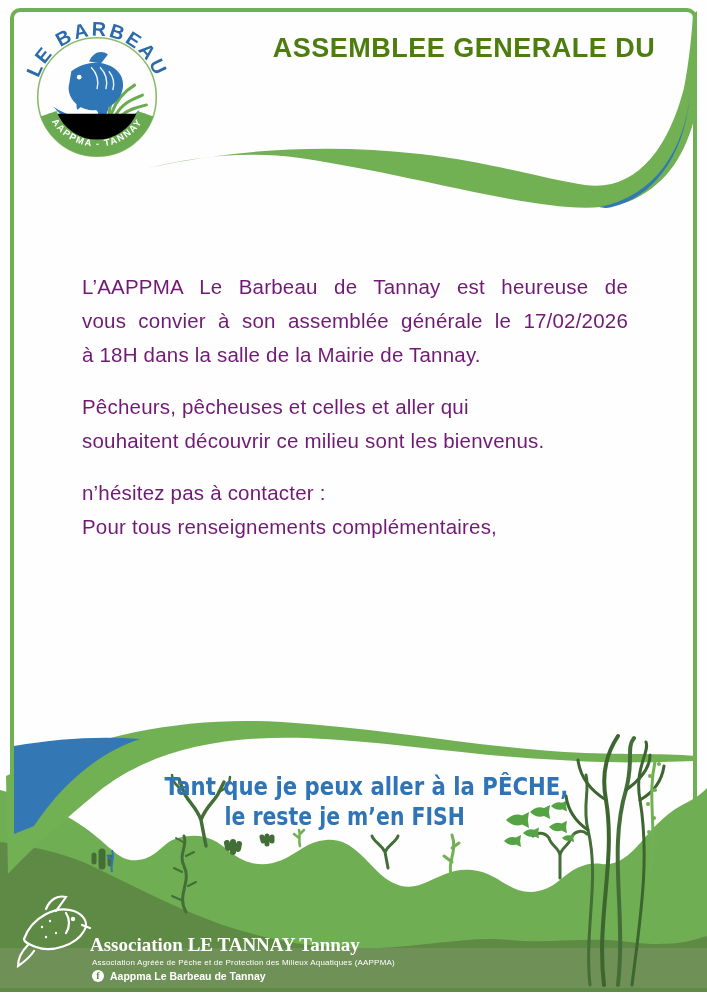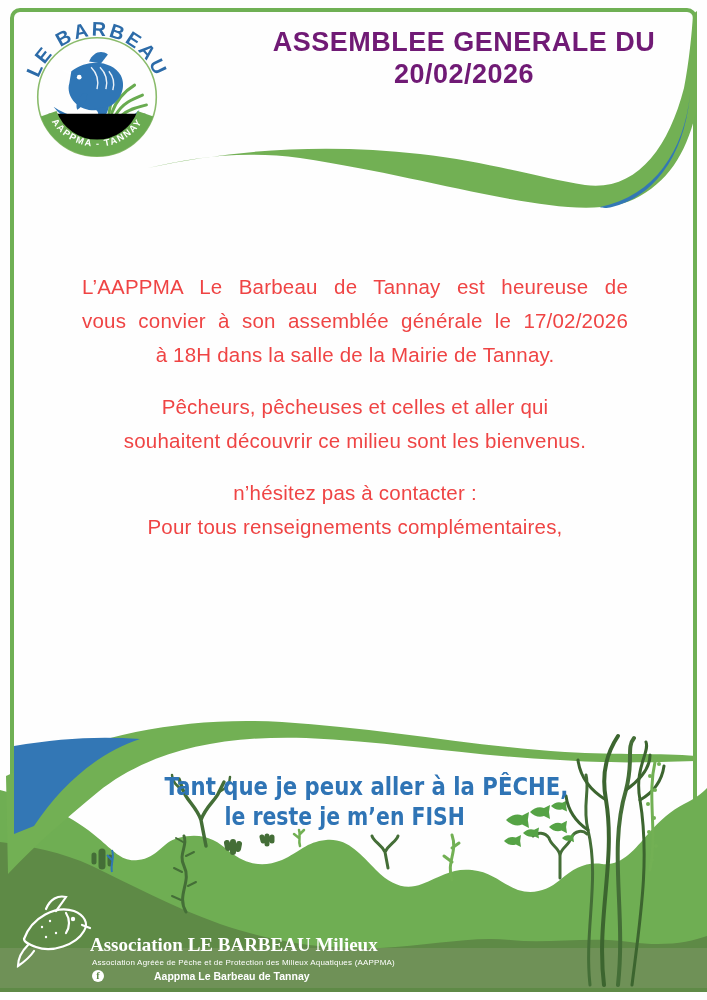--- a/index.html
+++ b/index.html
@@ -5,47 +5,47 @@
   html,body{margin:0;padding:0;background:#e8e8e8;}
   #page{position:relative;width:707px;height:1000px;margin:0 auto;background:#fefefe;overflow:hidden;
         font-family:"Liberation Sans",sans-serif;}
   
   .frame{position:absolute;left:10px;top:8px;width:679px;height:974px;border:4px solid #6fb054;
          border-radius:10px;z-index:1;}
   svg{position:absolute;}
   .top-art{left:0;top:0;z-index:2;}
   .logo-svg{left:14px;top:12px;z-index:3;}
   
-  .header{position:absolute;left:238px;top:26px;width:452px;text-align:center;z-index:3;
-          color:#701a75;font-weight:bold;font-size:27px;line-height:32px;letter-spacing:0.5px;}
-  
-  .bodytext{position:absolute;left:82px;top:270px;width:546px;z-index:3;color:#ef4444;
+  .header{position:absolute;left:238px;top:32px;width:452px;text-align:center;z-index:3;
+          color:#4d7c0f;font-weight:bold;font-size:27px;line-height:32px;letter-spacing:0.5px;}
+  
+  .bodytext{position:absolute;left:82px;top:270px;width:546px;z-index:3;color:#701a75;
             font-size:20.5px;line-height:34px;letter-spacing:0.2px;}
   .par{margin:0 0 18px 0;}
   .par.gap{margin-bottom:24px;}
-  .line{white-space:nowrap;text-align:center;}
+  .line{white-space:nowrap;}
   .line.just{text-align:justify;text-align-last:justify;}
   
   .bottom-art{left:0;top:715px;z-index:2;}
   
   .slogan{position:absolute;left:130px;top:772px;width:460px;z-index:3;text-align:center;
           color:#2f74b5;font-family:"DejaVu Sans",sans-serif;font-weight:bold;
           transform:scaleX(0.85);transform-origin:50% 0;}
   .slogan .l1{font-size:25px;line-height:30px;white-space:nowrap;}
   .slogan .l2{font-size:24px;line-height:30px;white-space:nowrap;padding-right:36px;}
   
   .brand{position:absolute;left:0;top:885px;width:420px;height:100px;z-index:4;color:#ffffff;}
   .brand .name{position:absolute;left:90px;top:49px;font-family:"Liberation Serif",serif;
                font-weight:bold;font-size:19px;white-space:nowrap;}
   .brand .sub{position:absolute;left:92px;top:73px;font-size:8px;letter-spacing:0.2px;white-space:nowrap;}
   .brand .fbrow{position:absolute;left:92px;top:84px;height:14px;display:flex;align-items:center;}
   .fb-circle{width:12px;height:12px;border-radius:50%;background:#ffffff;color:#5e8a46;
              font-family:"Liberation Serif",serif;font-weight:bold;font-size:10px;line-height:12px;
              text-align:center;margin-right:6px;}
-  .brand .fbtxt{font-weight:bold;font-size:10.5px;white-space:nowrap;margin-left:44px;}
+  .brand .fbtxt{font-weight:bold;font-size:10.5px;white-space:nowrap;}
 </style>
 </head>
 <body>
 
 <div id="page">
 
   <div class="frame"></div>
 
   <svg class="top-art" width="707" height="230" viewBox="0 0 707 230">
     <path fill="#72b054" d="M148,168 C240,148 330,144 420,154 C490,162 540,178 585,185
@@ -97,21 +97,20 @@
       <textPath href="#arcBottomText" startOffset="50%" text-anchor="middle">AAPPMA - TANNAY</textPath>
     </text>
 
     <text font-family="Liberation Sans, sans-serif" font-size="20" font-weight="bold" fill="#2c6ba8" letter-spacing="2.5">
       <textPath href="#arcTop" startOffset="50%" text-anchor="middle">LE BARBEAU</textPath>
     </text>
   </svg>
 
   <div class="header">
     <div>ASSEMBLEE GENERALE DU</div>
-    <div>20/02/2026</div>
   </div>
 
   <div class="bodytext">
     <div class="par">
       <div class="line just">L’AAPPMA Le Barbeau de Tannay est heureuse de</div>
       <div class="line just">vous convier à son assemblée générale le 17/02/2026</div>
       <div class="line">à 18H dans la salle de la Mairie de Tannay.</div>
     </div>
     <div class="par">
       <div class="line">Pêcheurs, pêcheuses et celles et aller qui</div>
@@ -227,21 +226,21 @@
         <path d="M70,38 L78,41"></path>
       </g>
       <circle cx="61" cy="32" r="2.2" fill="#ffffff"></circle>
       <g fill="#ffffff">
         <circle cx="30" cy="40" r="1.2"></circle>
           <circle cx="38" cy="34" r="1.2"></circle>
         <circle cx="44" cy="46" r="1.2"></circle>
           <circle cx="34" cy="50" r="1.2"></circle>
       </g>
     </svg>
-    <div class="name">Association LE BARBEAU Milieux</div>
+    <div class="name">Association LE TANNAY Tannay</div>
     <div class="sub">Association Agréée de Pêche et de Protection des Milieux Aquatiques (AAPPMA)</div>
     <div class="fbrow">
       <div class="fb-circle">f</div>
       <div class="fbtxt">Aappma Le Barbeau de Tannay</div>
     </div>
   </div>
 
 </div>
 
 </body></html>

